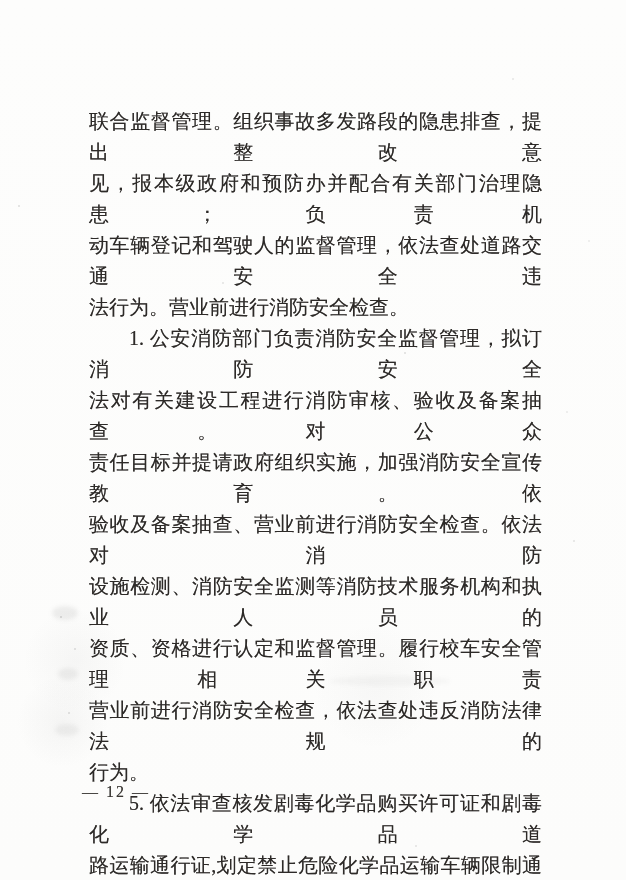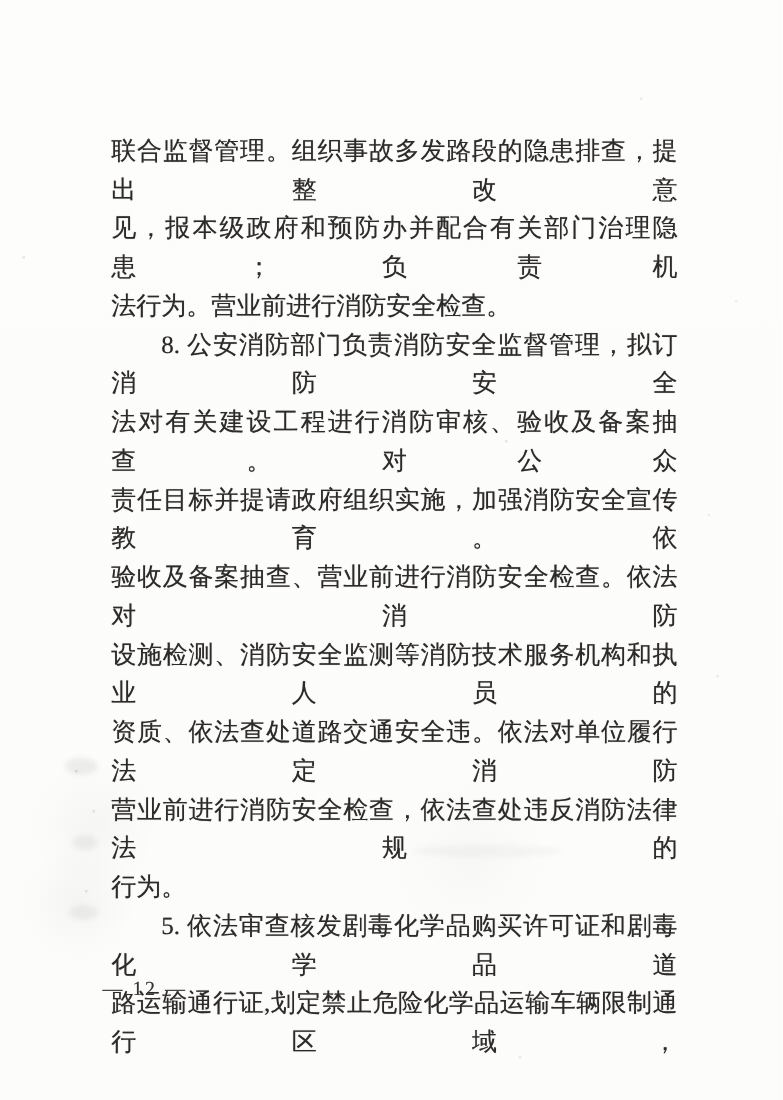--- a/index.html
+++ b/index.html
@@ -89,30 +89,31 @@
 </head>
 <body>
 
 <div class="page">
 
   <main class="textblock">
 
     <p class="para">
       <span class="line">联合监督管理。组织事故多发路段的隐患排查，提出整改意</span>
       <span class="line">见，报本级政府和预防办并配合有关部门治理隐患；负责机</span>
+      <span class="line">动车辆登记和驾驶人的监督管理，依法查处道路交通安全违</span>
       <span class="line last">法行为。营业前进行消防安全检查。</span>
     </p>
 
     <p class="para">
-      <span class="line indent">8. 公安消防部门负责消防安全监督管理，拟订消防安全</span>
+      <span class="line indent">1. 公安消防部门负责消防安全监督管理，拟订消防安全</span>
       <span class="line">法对有关建设工程进行消防审核、验收及备案抽查。对公众</span>
       <span class="line">责任目标并提请政府组织实施，加强消防安全宣传教育。依</span>
       <span class="line">验收及备案抽查、营业前进行消防安全检查。依法对消防</span>
       <span class="line">设施检测、消防安全监测等消防技术服务机构和执业人员的</span>
-      <span class="line">资质、依法查处道路交通安全违。依法对单位履行法定消防</span>
+      <span class="line">资质、资格进行认定和监督管理。履行校车安全管理相关职责</span>
       <span class="line">营业前进行消防安全检查，依法查处违反消防法律法规的</span>
       <span class="line last">行为。</span>
     </p>
 
     <p class="para">
       <span class="line indent">5. 依法审查核发剧毒化学品购买许可证和剧毒化学品道</span>
       <span class="line">路运输通行证,划定禁止危险化学品运输车辆限制通行区域，</span>
 
     </p>
 

